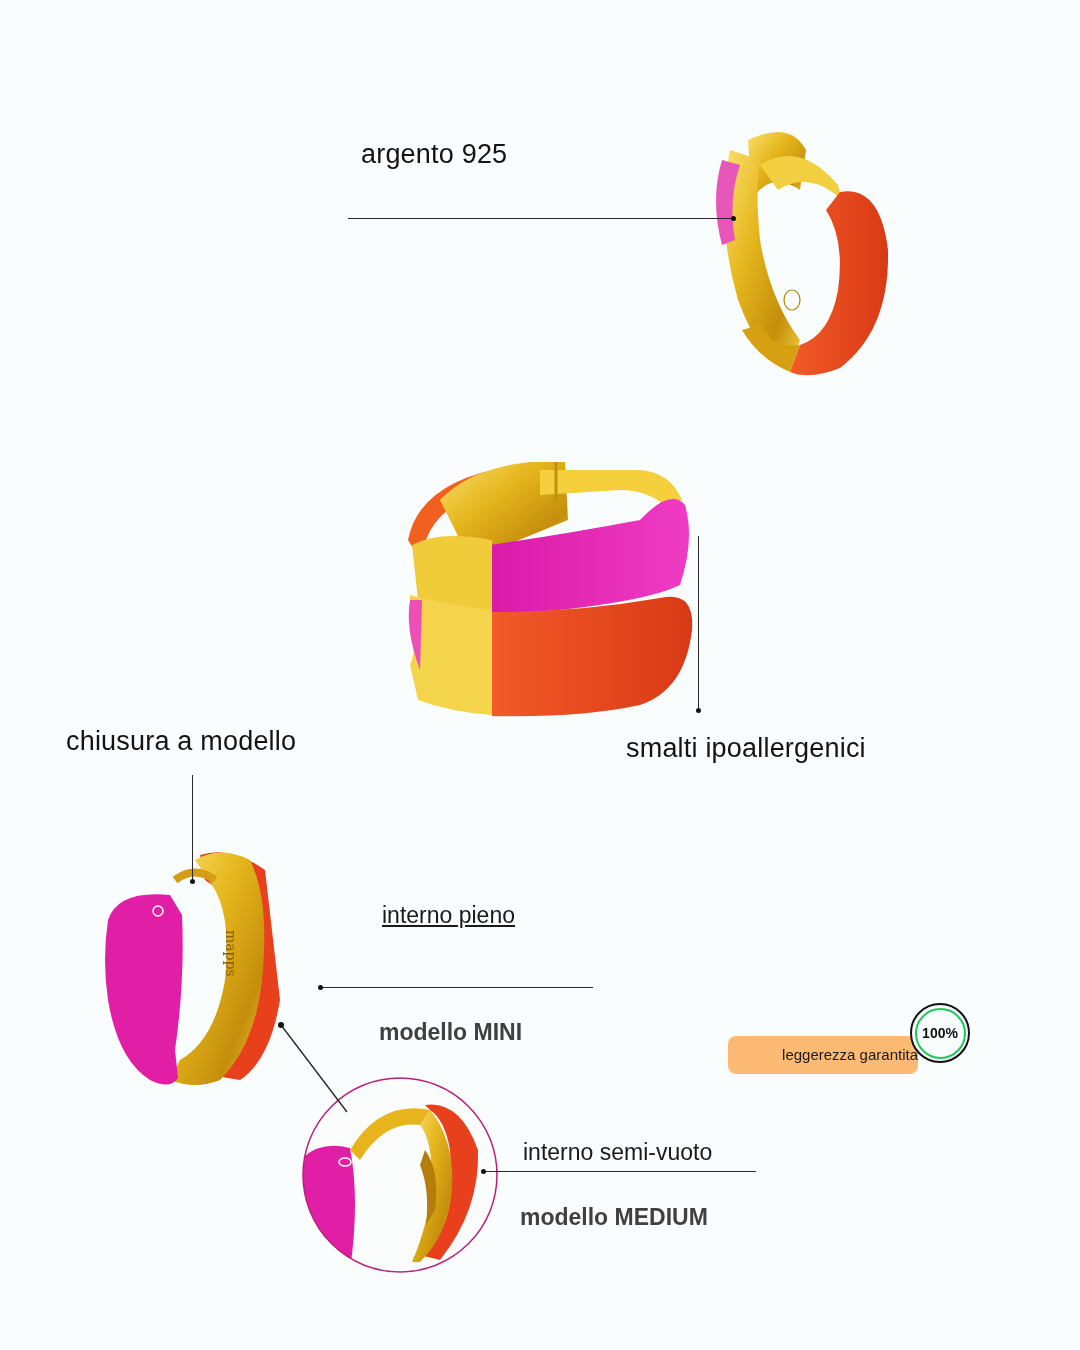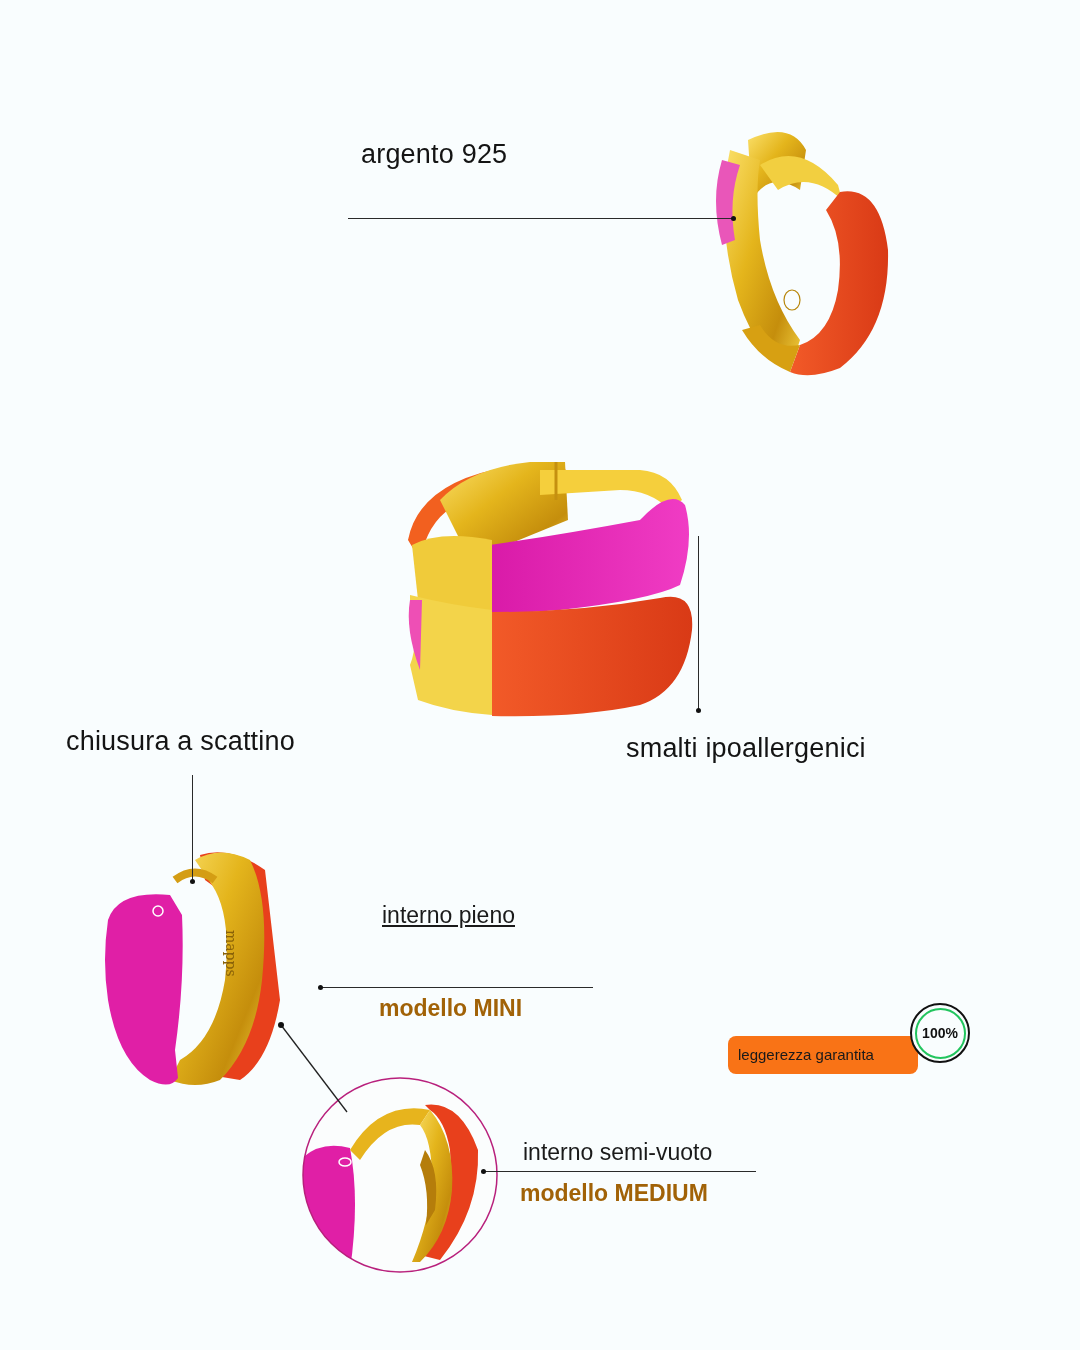--- a/index.html
+++ b/index.html
@@ -13,35 +13,36 @@
   }
   .abs { position: absolute; }
   .label {
     font-size: 27px;
     line-height: 36px;
     color: #141414;
     letter-spacing: 0.2px;
     white-space: nowrap;
   }
   .label-sm { font-size: 23px; line-height: 30px; color: #1a1a1a; white-space: nowrap; }
-  .label-bold { font-size: 23px; line-height: 30px; font-weight: 700; color: #a16207; white-space: nowrap; }
+  .label-bold { font-size: 23px; line-height: 30px; font-weight: 700; color: #404040; white-space: nowrap; margin-top: 24px; }
   .line { position: absolute; background: #2a2a2a; }
   .dot { position: absolute; width: 5px; height: 5px; border-radius: 50%; background: #111; }
   svg { position: absolute; overflow: visible; }
   .badge {
     position: absolute;
     left: 728px; top: 1036px;
     width: 190px; height: 38px;
-    background: #f97316;
+    background: #fdba74;
     border-radius: 8px;
     font-size: 15px;
     line-height: 38px;
     padding-left: 10px;
     color: #1a1a1a;
     white-space: nowrap;
+    text-align: right;
   }
   .seal {
     position: absolute;
     left: 910px; top: 1003px;
     width: 60px; height: 60px;
     border-radius: 50%;
     border: 2.5px solid #111;
     background: #f9fdfe;
     display: flex; align-items: center; justify-content: center;
   }
@@ -135,21 +136,21 @@
 </div>
 <div class="line" style="left:348px; top:218px; width:385px; height:1.3px;"></div>
 <div class="dot" style="left:731px; top:216px;"></div>
 
 <div class="line" style="left:698px; top:536px; width:1.3px; height:175px;"></div>
 <div class="dot" style="left:696px; top:708px;"></div>
 <div class="abs" style="left:626px; top:730px;">
   <div class="label">smalti ipoallergenici</div>
 </div>
 
-<div class="abs label" style="left:66px; top:723px;">chiusura a scattino</div>
+<div class="abs label" style="left:66px; top:723px;">chiusura a modello</div>
 <div class="line" style="left:192px; top:775px; width:1.3px; height:106px;"></div>
 <div class="dot" style="left:190px; top:879px;"></div>
 
 <div class="abs label-sm" style="left:382px; top:900px;text-decoration:underline;">interno pieno</div>
 <div class="line" style="left:320px; top:987px; width:273px; height:1.3px;"></div>
 <div class="dot" style="left:318px; top:985px;"></div>
 <div class="abs label-bold" style="left:379px; top:993px;">modello MINI</div>
 
 <div class="abs label-sm" style="left:523px; top:1137px;">interno semi-vuoto</div>
 <div class="line" style="left:483px; top:1171px; width:273px; height:1.3px;"></div>

